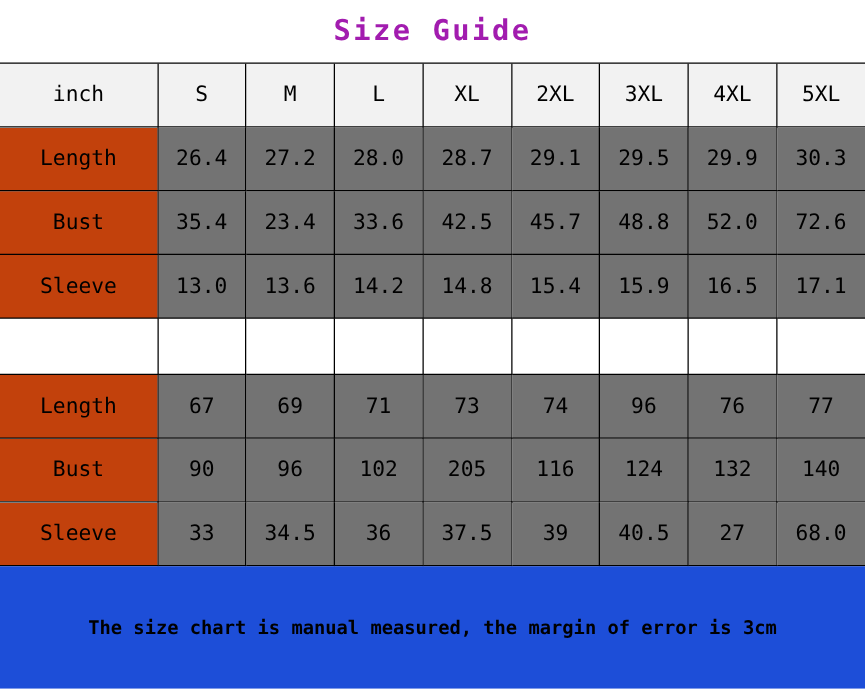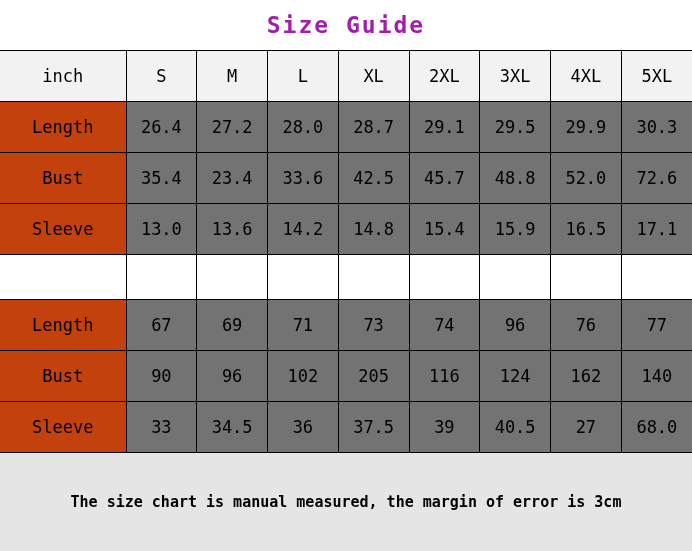--- a/index.html
+++ b/index.html
@@ -74,21 +74,21 @@
   }
   tr.spacer-row td {
     height: 44px;
     background: #ffffff;
   }
   .footer-row {
     flex: 1 1 auto;
     display: flex;
     align-items: center;
     justify-content: center;
-    background: #e5e5e5;
+    background: #1d4ed8;
     padding: 0 4px;
     box-sizing: border-box;
   }
   .footer-text {
     font-family: "DejaVu Sans Mono", monospace;
     font-size: 15px;
     font-weight: bold;
     color: #000000;
     letter-spacing: 0px;
     white-space: nowrap;
@@ -202,21 +202,21 @@
         <td class="data-cell">77</td>
       </tr>
       <tr>
         <td class="label-cell">Bust</td>
         <td class="data-cell">90</td>
         <td class="data-cell">96</td>
         <td class="data-cell">102</td>
         <td class="data-cell">205</td>
         <td class="data-cell">116</td>
         <td class="data-cell">124</td>
-        <td class="data-cell">162</td>
+        <td class="data-cell">132</td>
         <td class="data-cell">140</td>
       </tr>
       <tr>
         <td class="label-cell">Sleeve</td>
         <td class="data-cell">33</td>
         <td class="data-cell">34.5</td>
         <td class="data-cell">36</td>
         <td class="data-cell">37.5</td>
         <td class="data-cell">39</td>
         <td class="data-cell">40.5</td>

